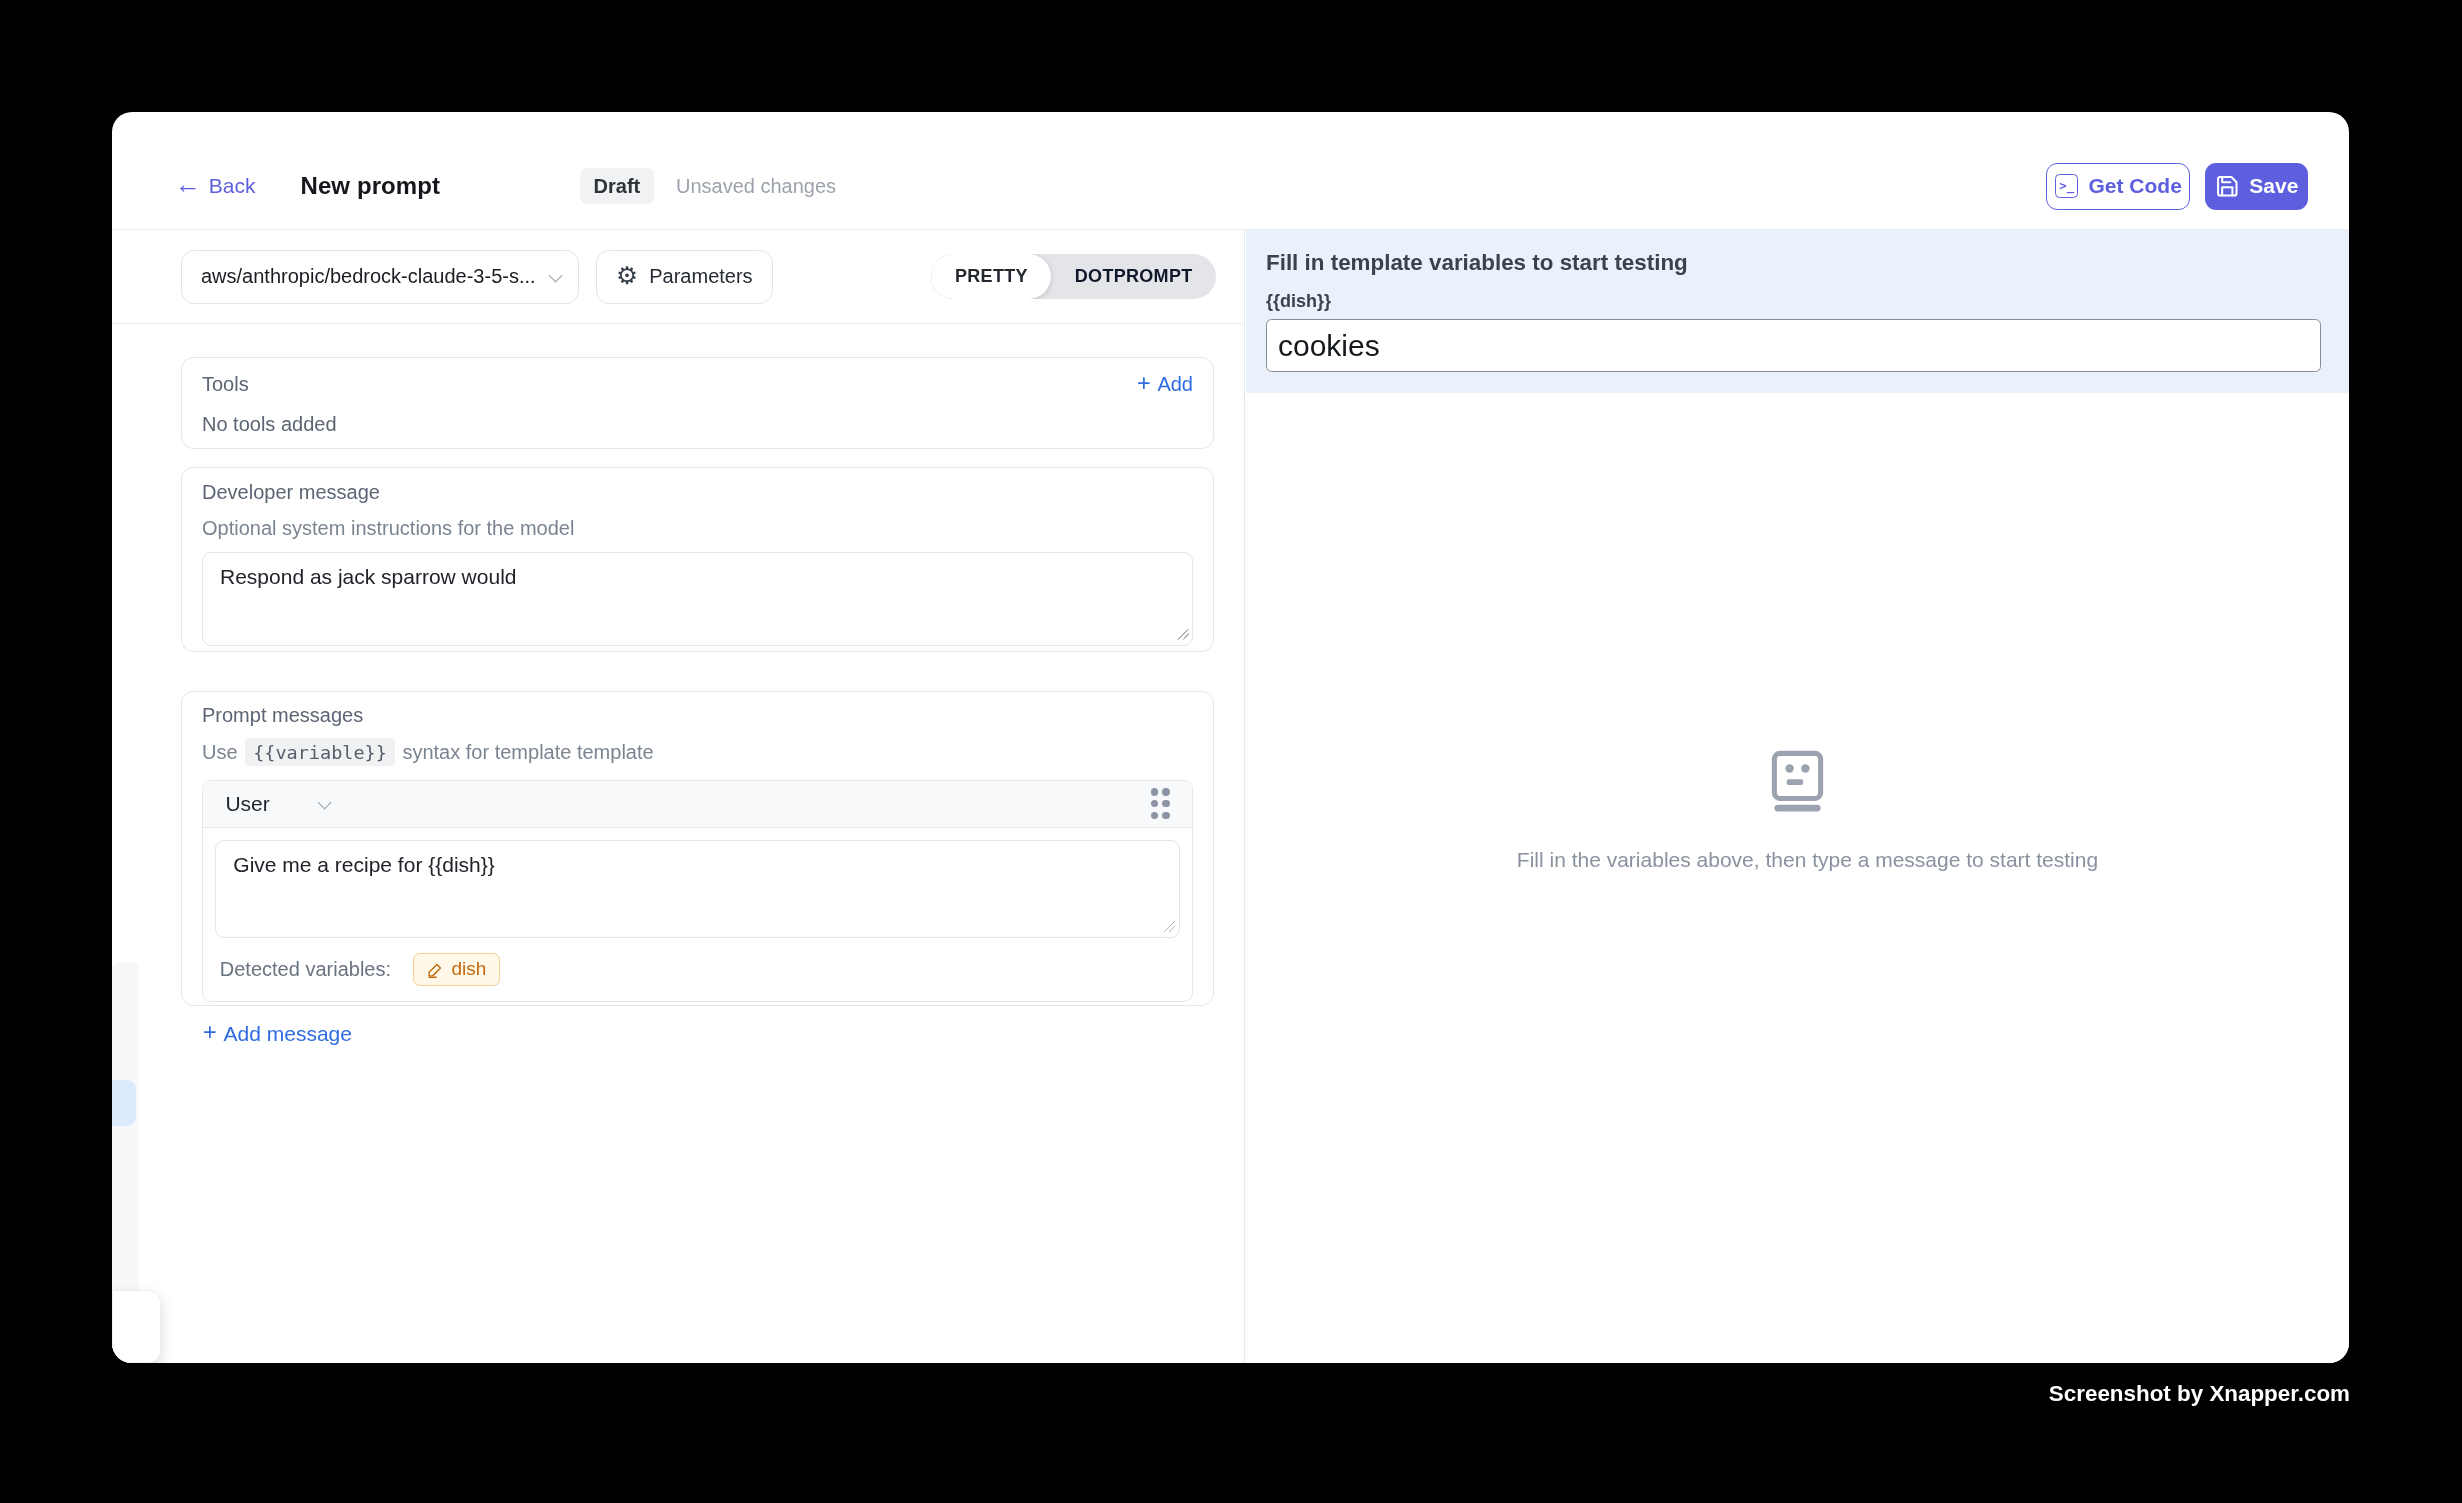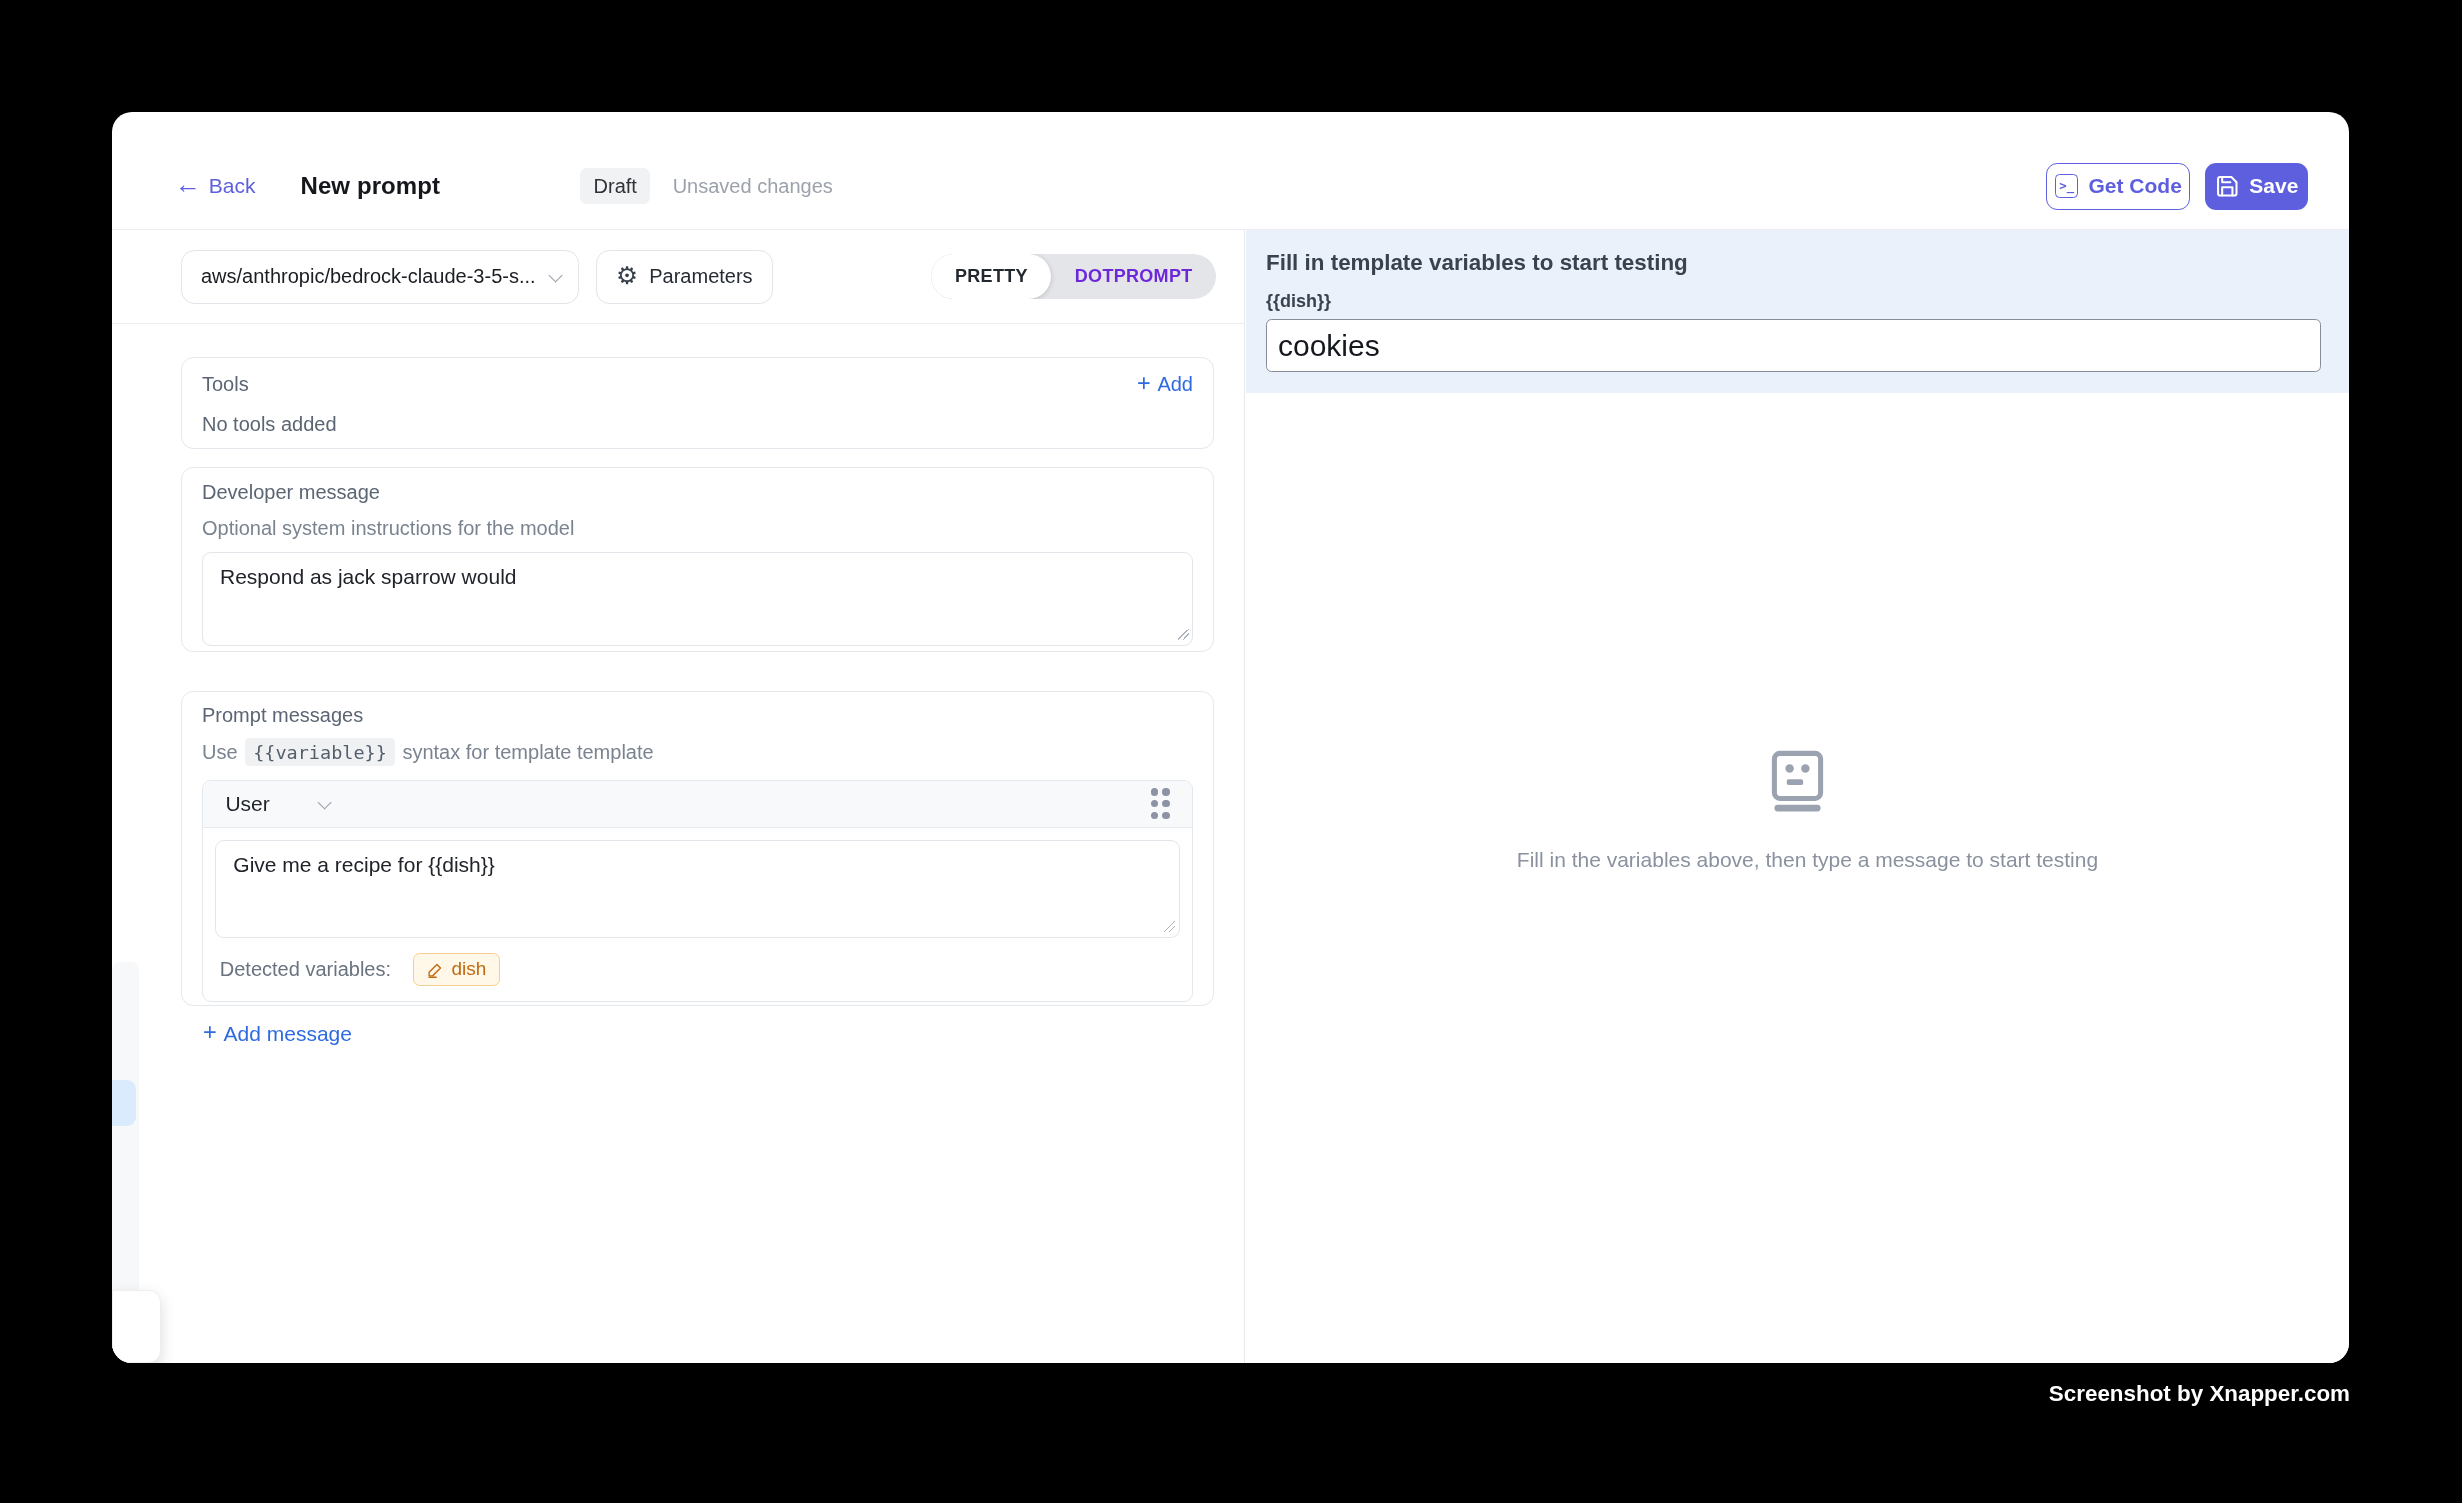--- a/index.html
+++ b/index.html
@@ -26,21 +26,21 @@
     position: absolute; top: 0; left: 0; right: 0; height: 118px;
     border-bottom: 1.1px solid #EBEDF0;
     display: flex; align-items: center;
     padding: 31px 41px 0 63px;
   }
   .back-link { display: flex; align-items: center; gap: 7.8px; color: #5D5FDE; font-size: 21px; cursor: pointer; }
   .back-arrow { font-size: 26px; line-height: 1; transform: translateY(-1.7px); }
   .page-title { font-size: 24px; font-weight: 700; color: #15171C; margin-left: 45px; letter-spacing: 0.1px; }
   .draft-badge {
     margin-left: 140px; background: #F1F2F4; color: #2F3237;
-    font-size: 20px; padding: 6.7px 13.4px; border-radius: 6.7px;
+    font-size: 20px; padding: 6.7px 13.4px; border-radius: 6.7px; font-weight: bold;
   }
   .unsaved { margin-left: 22.4px; color: #9CA2AC; font-size: 20px; }
   .header-actions { margin-left: auto; display: flex; gap: 14.6px; }
   .btn { display: flex; align-items: center; justify-content: center; gap: 10px; height: 47px; border-radius: 11.2px; font-size: 21px; font-weight: 600; cursor: pointer; }
   .btn-outline { width: 144px; border: 1.7px solid #5D5FDE; color: #5D5FDE; background: #fff; }
   .btn-primary { width: 103px; background: #5D5FDE; color: #fff; border: none; }
   .code-box-icon {
     width: 23.5px; height: 23.5px; border: 1.7px solid #5D5FDE; border-radius: 4.5px;
     font-family: "DejaVu Sans Mono", monospace; font-size: 12.3px; font-weight: 700;
     display: flex; align-items: center; justify-content: center; color: #5D5FDE;
@@ -66,21 +66,21 @@
     transform: rotate(45deg) translateY(-2.2px); flex: none;
   }
   .params-btn { margin-left: 17px; font-size: 20px; color: #262B33; gap: 11.2px; }
   .gear-glyph { font-family: "DejaVu Sans", sans-serif; font-size: 24.6px; color: #39404C; line-height: 1; }
   .segmented {
     margin-left: auto; height: 45px; background: #E3E5E9; border-radius: 559px;
     display: flex; align-items: stretch; overflow: hidden;
   }
   .seg-opt {
     display: flex; align-items: center; padding: 0 23.5px;
-    font-size: 18px; font-weight: 700; letter-spacing: 0.3px; color: #6d28d9; cursor: pointer;
+    font-size: 18px; font-weight: 700; letter-spacing: 0.3px; color: #0f172a; cursor: pointer;
   }
   .seg-opt.selected { background: #fff; border-radius: 559px; color: #23272E; box-shadow: 0 1.1px 5.6px rgba(0,0,0,0.18); }
 
   .panel-card {
     position: absolute; left: 69px; width: 1033px;
     border: 1.1px solid #E4E7EB; border-radius: 12.3px; background: #fff;
   }
   .card-label { font-size: 20px; color: #5B6573; }
   .card-sub { font-size: 20px; color: #7A8491; }
   .link-blue { color: #2E6BE0; font-size: 20px; cursor: pointer; display: inline-flex; align-items: center; gap: 6.7px; }

